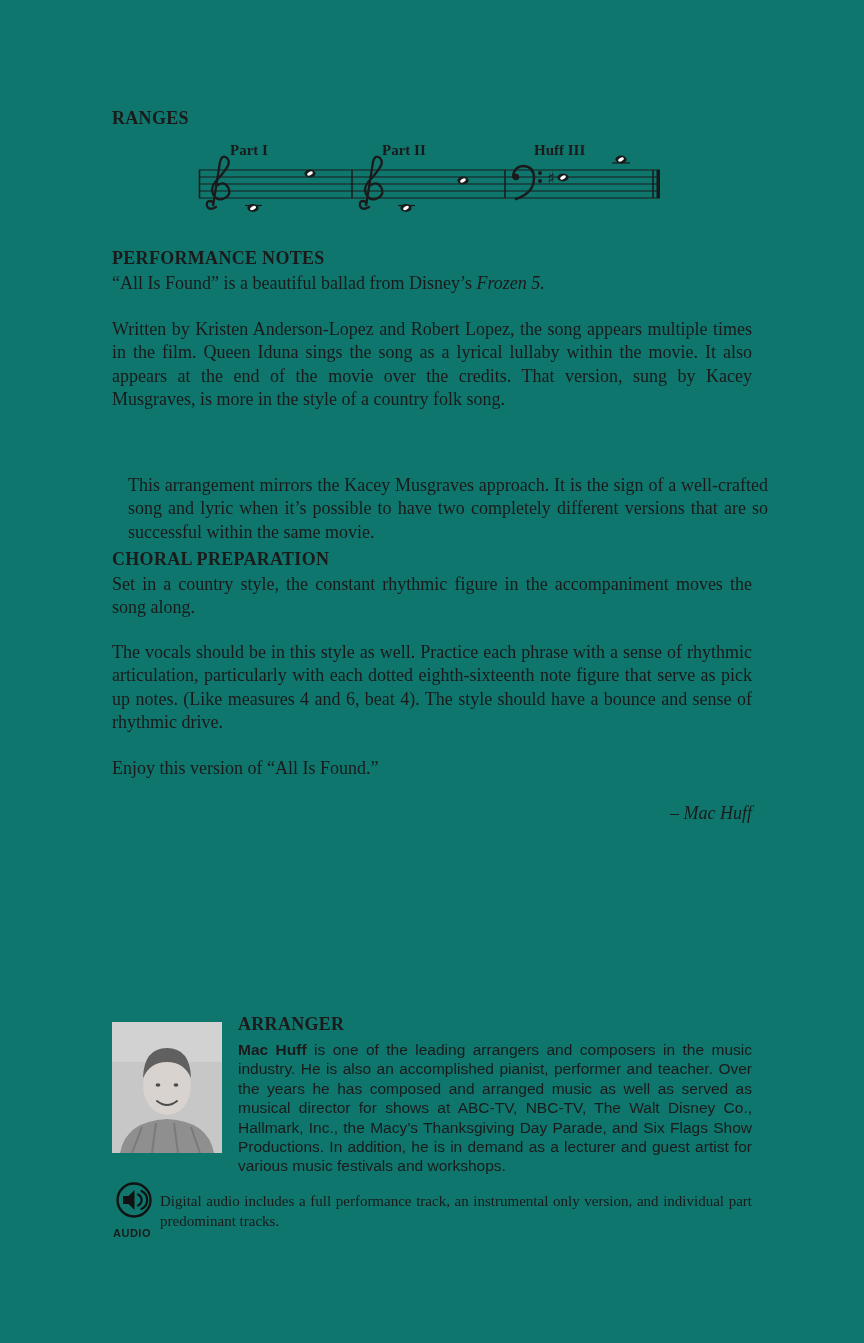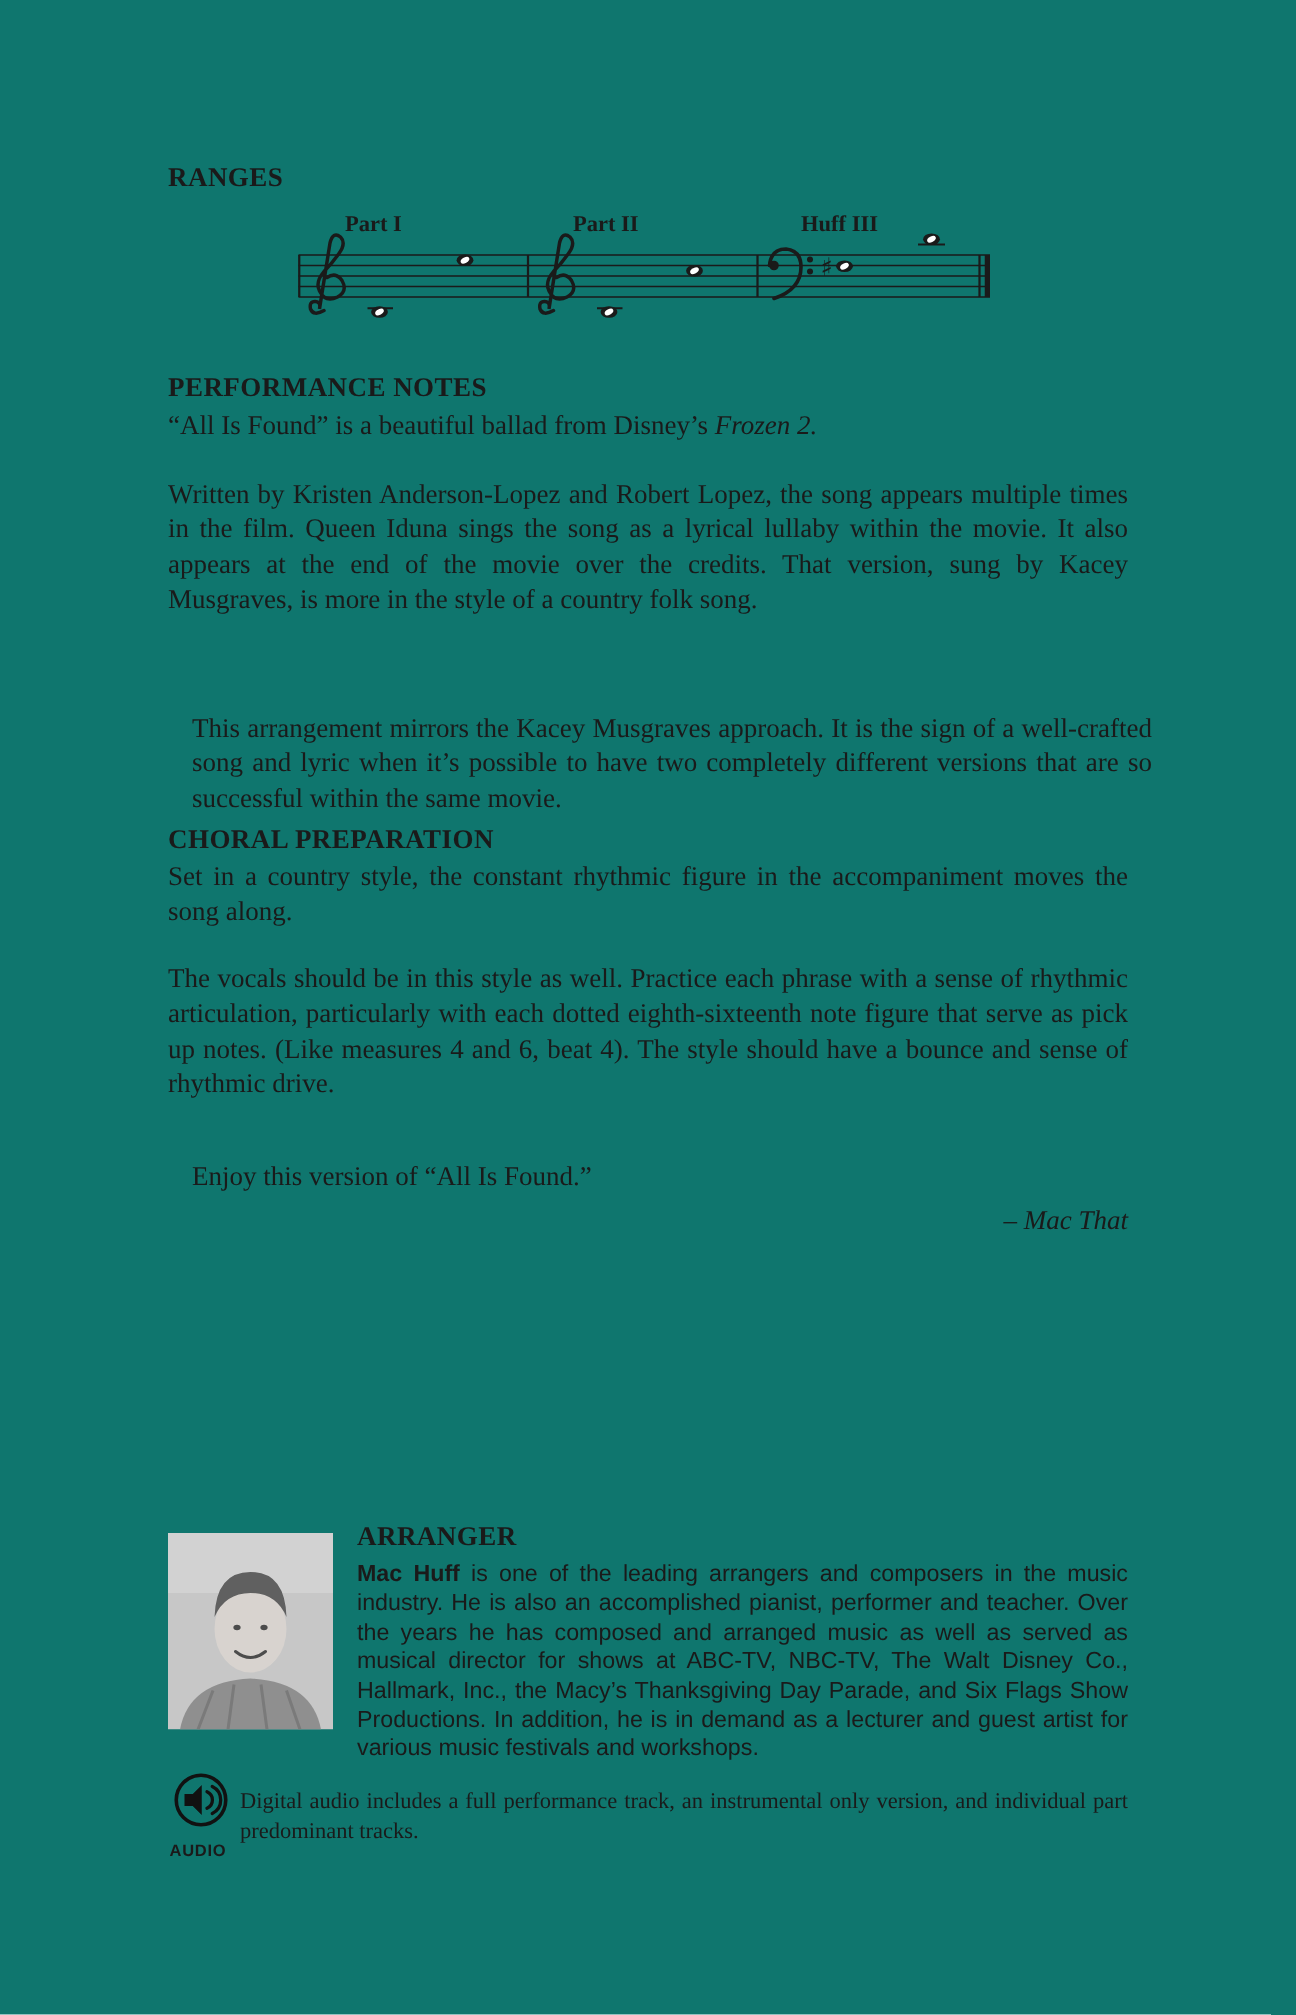--- a/index.html
+++ b/index.html
@@ -123,35 +123,35 @@
       </g>
       <text x="350" y="42" font-size="17" font-family="DejaVu Sans, sans-serif" fill="#1a1a1a">♯</text>
       <use href="#wnote" x="366" y="35.5"></use>
       <line x1="415" y1="21" x2="433" y2="21" stroke="#1a1a1a" stroke-width="1.2"></line>
       <use href="#wnote" x="424" y="17.5"></use>
     </svg>
   </div>
 
   <h2 class="sec-head abs" style="left:112px;top:248px;">PERFORMANCE NOTES</h2>
 
-  <p class="abs body-text" style="left:112px;top:272px;margin:0;"><span>“All Is Found” is a beautiful ballad from Disney’s </span><span class="em">Frozen 2.</span></p>
+  <p class="abs body-text" style="left:112px;top:272px;margin:0;"><span>“All Is Found” is a beautiful ballad from Disney’s </span><span class="em">Frozen 5.</span></p>
 
   <p class="abs body-text" style="left:112px;top:318px;margin:0;">Written by Kristen Anderson-Lopez and Robert Lopez, the song appears multiple times in the film. Queen Iduna sings the song as a lyrical lullaby within the movie. It also appears at the end of the movie over the credits. That version, sung by Kacey Musgraves, is more in the style of a country folk song.</p>
 
   <p class="abs body-text" style="left:112px;top:458px;margin:16px;">This arrangement mirrors the Kacey Musgraves approach. It is the sign of a well-crafted song and lyric when it’s possible to have two completely different versions that are so successful within the same movie.</p>
 
   <h2 class="sec-head abs" style="left:112px;top:549px;">CHORAL PREPARATION</h2>
 
   <p class="abs body-text" style="left:112px;top:573px;margin:0;">Set in a country style, the constant rhythmic figure in the accompaniment moves the song along.</p>
 
   <p class="abs body-text" style="left:112px;top:641px;margin:0;">The vocals should be in this style as well. Practice each phrase with a sense of rhythmic articulation, particularly with each dotted eighth-sixteenth note figure that serve as pick up notes. (Like measures 4 and 6, beat 4). The style should have a bounce and sense of rhythmic drive.</p>
 
-  <p class="abs body-text" style="left:112px;top:757px;margin:16px;text-align:left;">Enjoy this version of “All Is Found.”</p>
+  <p class="abs body-text" style="left:112px;top:757px;margin:0;text-align:left;">Enjoy this version of “All Is Found.”</p>
 
-  <p class="abs signature" style="left:112px;top:803px;margin:0;">– Mac That</p>
+  <p class="abs signature" style="left:112px;top:803px;margin:0;">– Mac Huff</p>
 
   <h2 class="sec-head abs" style="left:238px;top:1014px;">ARRANGER</h2>
 
   <div class="abs photo-frame">
     <svg width="110" height="131" viewBox="0 0 110 131">
       <rect x="0" y="0" width="110" height="131" fill="#c7c7c7"></rect>
       <rect x="0" y="0" width="110" height="40" fill="#d2d2d2"></rect>
       <path d="M 8 131 q 6 -32 47 -34 q 41 2 47 34 Z" fill="#8f8f8f"></path>
       <path d="M 20 131 l 10 -26 M 40 131 l 4 -30 M 66 131 l -4 -30 M 88 131 l -9 -26" stroke="#7a7a7a" stroke-width="2" fill="none"></path>
       <ellipse cx="55" cy="64" rx="24" ry="29" fill="#d8d3cf"></ellipse>

